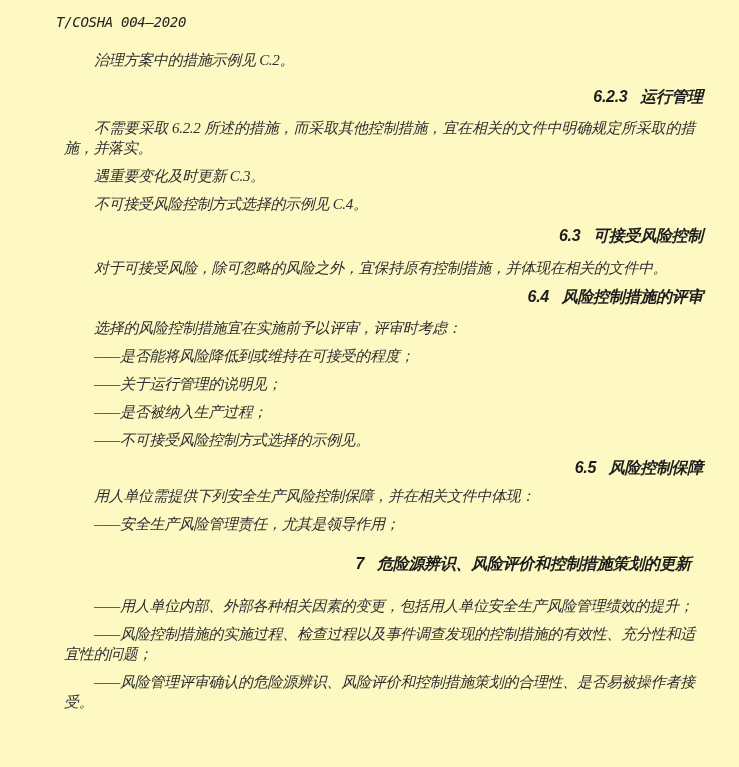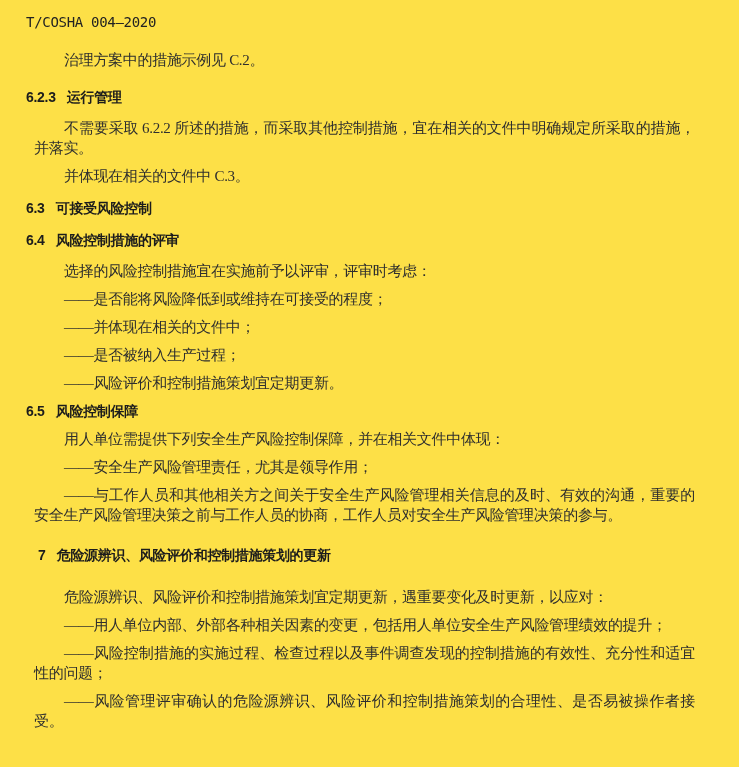--- a/index.html
+++ b/index.html
@@ -6,48 +6,50 @@
   body {
     width: 739px;
     height: 767px;
     background: #ffffff;
     overflow: hidden;
   }
   .page {
     box-sizing: border-box;
     width: 739px;
     height: 767px;
-    padding: 12px 36px 0 26px;
-    background: #fde047;
+    padding: 12px 36px 0 56px;
+    background: #fef9c3;
     font-family: "Liberation Serif", "DejaVu Serif", serif;
     font-size: 15px;
     line-height: 20px;
     color: #2e2e2e;
     letter-spacing: -0.3px;
+    font-style: italic;
   }
   .doc-header {
     font-family: "DejaVu Sans Mono", "Liberation Sans", sans-serif;
     font-size: 14px;
     line-height: 20px;
     color: #222222;
     margin-bottom: 18px;
     white-space: nowrap;
   }
   .para {
     margin: 8px;
     text-indent: 2em;
     text-align: justify;
   }
   .h {
     font-family: "Liberation Sans", "DejaVu Sans", sans-serif;
     font-weight: bold;
-    font-size: 14px;
+    font-size: 16px;
     line-height: 20px;
     color: #1c1c1c;
     white-space: nowrap;
+    text-align: right;
   }
   .h .ttl { margin-left: 0.8em; }
   .h-623 { margin: 17px 0 11px; }
   .h-63  { margin: 12px 0 12px; }
   .h-64  { margin: 9px 0 11px; }
   .h-65  { margin: 8px 0 0; }
   .h-7   { margin: 20px 12px 22px; }
 </style>
 </head>
 <body>
@@ -56,47 +58,47 @@
 
   <div class="doc-header">T/COSHA 004—2020</div>
 
   <p class="para">治理方案中的措施示例见 C.2。</p>
 
   <div class="h h-623">
     <span class="num">6.2.3</span><span class="ttl">运行管理</span>
   </div>
 
   <p class="para">不需要采取 6.2.2 所述的措施，而采取其他控制措施，宜在相关的文件中明确规定所采取的措施，并落实。</p>
-  <p class="para">并体现在相关的文件中 C.3。</p>
+  <p class="para">遇重要变化及时更新 C.3。</p>
+  <p class="para">不可接受风险控制方式选择的示例见 C.4。</p>
 
   <div class="h h-63">
     <span class="num">6.3</span><span class="ttl">可接受风险控制</span>
   </div>
 
+  <p class="para">对于可接受风险，除可忽略的风险之外，宜保持原有控制措施，并体现在相关的文件中。</p>
 
   <div class="h h-64">
     <span class="num">6.4</span><span class="ttl">风险控制措施的评审</span>
   </div>
 
   <p class="para">选择的风险控制措施宜在实施前予以评审，评审时考虑：</p>
   <p class="para">——是否能将风险降低到或维持在可接受的程度；</p>
-  <p class="para">——并体现在相关的文件中；</p>
+  <p class="para">——关于运行管理的说明见；</p>
   <p class="para">——是否被纳入生产过程；</p>
-  <p class="para">——风险评价和控制措施策划宜定期更新。</p>
+  <p class="para">——不可接受风险控制方式选择的示例见。</p>
 
   <div class="h h-65">
     <span class="num">6.5</span><span class="ttl">风险控制保障</span>
   </div>
 
   <p class="para">用人单位需提供下列安全生产风险控制保障，并在相关文件中体现：</p>
   <p class="para">——安全生产风险管理责任，尤其是领导作用；</p>
-  <p class="para">——与工作人员和其他相关方之间关于安全生产风险管理相关信息的及时、有效的沟通，重要的安全生产风险管理决策之前与工作人员的协商，工作人员对安全生产风险管理决策的参与。</p>
 
   <div class="h h-7">
     <span class="num">7</span><span class="ttl">危险源辨识、风险评价和控制措施策划的更新</span>
   </div>
 
-  <p class="para">危险源辨识、风险评价和控制措施策划宜定期更新，遇重要变化及时更新，以应对：</p>
   <p class="para">——用人单位内部、外部各种相关因素的变更，包括用人单位安全生产风险管理绩效的提升；</p>
   <p class="para">——风险控制措施的实施过程、检查过程以及事件调查发现的控制措施的有效性、充分性和适宜性的问题；</p>
   <p class="para">——风险管理评审确认的危险源辨识、风险评价和控制措施策划的合理性、是否易被操作者接受。</p>
 
 </div>
 
 </body></html>

